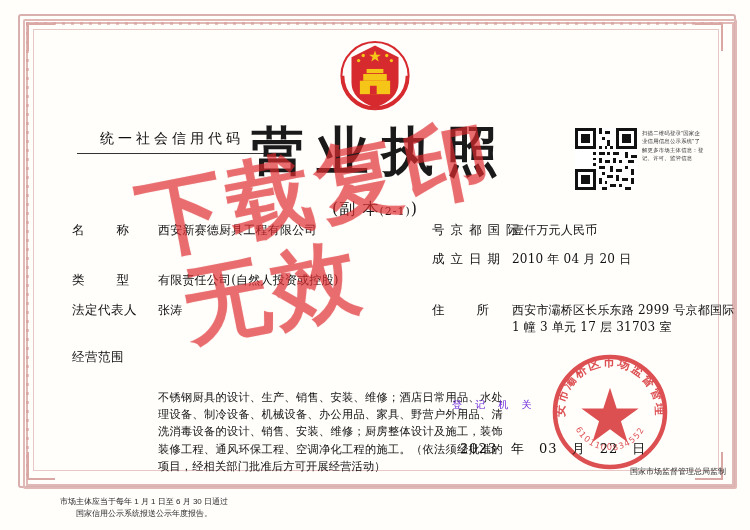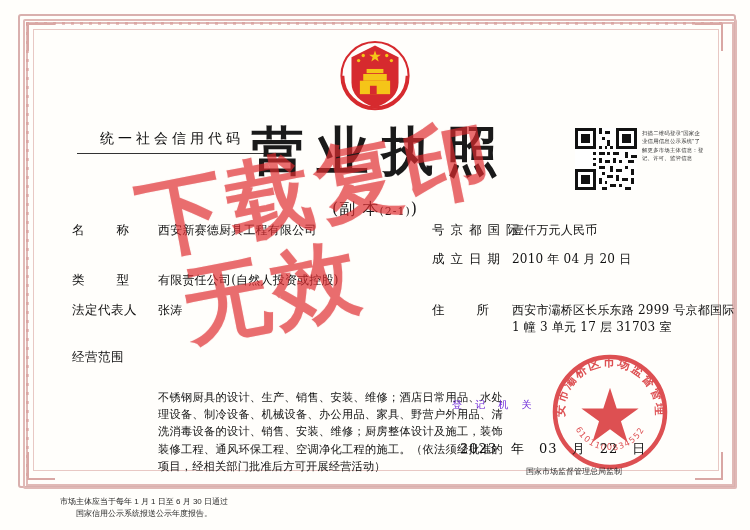--- a/index.html
+++ b/index.html
@@ -289,21 +289,21 @@
     bottom: 10px;
     display: flex;
     justify-content: space-between;
     align-items: flex-start;
     font-size: 8px;
     color: #2a2a2a;
     line-height: 1.5;
   }
   .footer .left { width: 220px; }
   .footer .mid { width: 240px; text-align: center; margin-top: 36px; }
-  .footer .right { width: 200px; padding-top: 6px; }
+  .footer .right { width: 200px; text-align: right; padding-top: 6px; }
   .footer .link { display: block; padding-left: 26px; color: #2a2a2a; }
 </style>
 </head>
 <body>
 
 <div class="page">
 
   <div class="frame-outer"></div>
   <div class="frame-mid"></div>
   <div class="frame-wave"></div>

